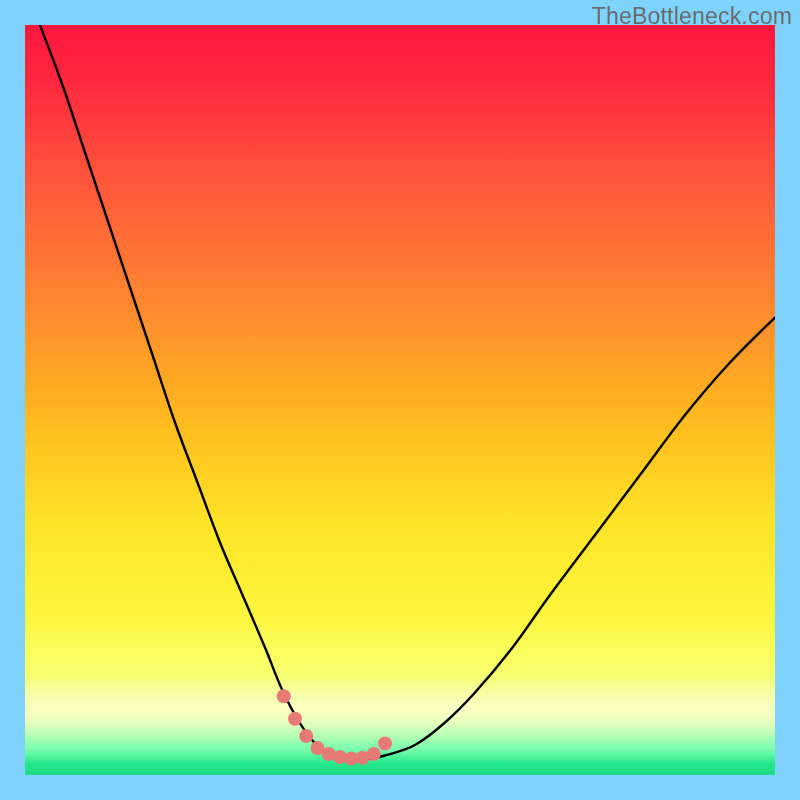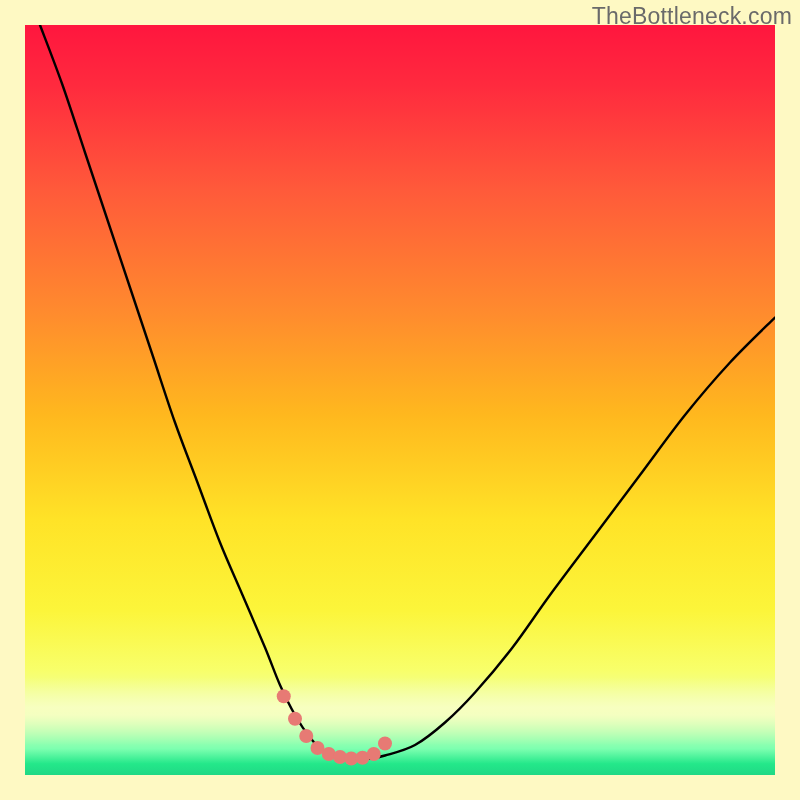--- a/index.html
+++ b/index.html
@@ -10,21 +10,21 @@
     background: #000000;
     overflow: hidden;
     font-family: Arial, Helvetica, sans-serif;
   }
   .frame {
     position: absolute;
     left: 0;
     top: 0;
     width: 800px;
     height: 800px;
-    background: #fef9c3;
+    background: #7dd3fc;
   }
   .plot-area {
     position: absolute;
     left: 25px;
     top: 25px;
     width: 750px;
     height: 750px;
     overflow: hidden;
   }
   

